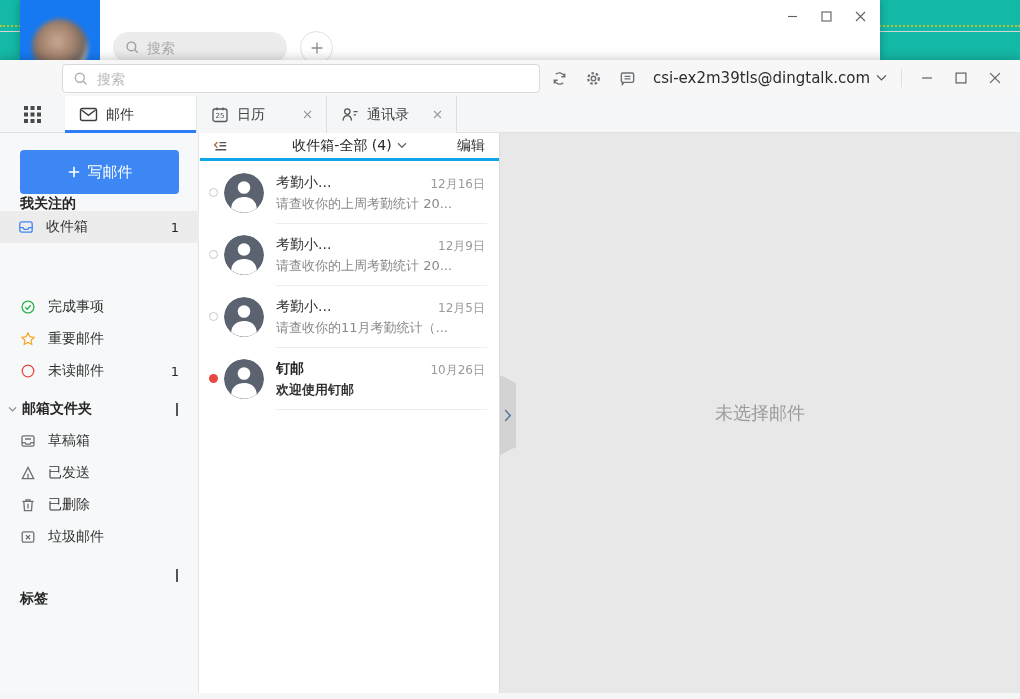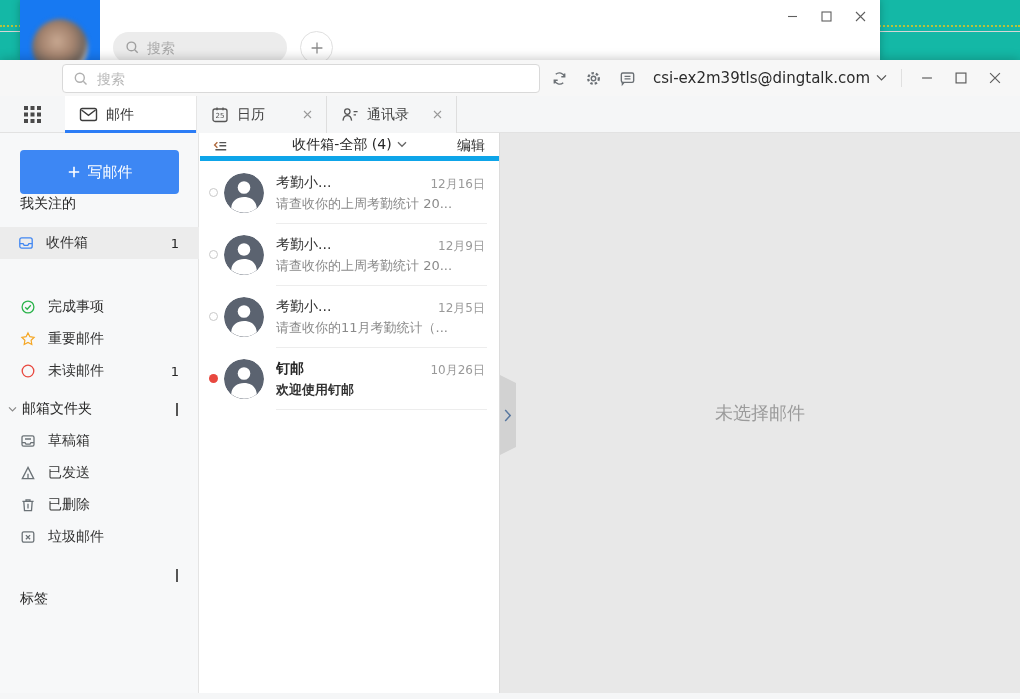--- a/index.html
+++ b/index.html
@@ -55,33 +55,33 @@
   .tab.inactive { width:130px; background:#f5f6f7; border-right:1px solid #dedede; color:#444; }
   .tab .tab-label { white-space:nowrap; }
   .tab-close { margin-left:auto; color:#9a9a9a; font-size:13px; line-height:1; padding:2px; }
 
   
   .sidebar { position:absolute; left:0; top:73px; width:199px; height:560px; background:#f7f8f9;
     border-right:1px solid #e4e4e4; }
   .compose-btn { position:absolute; left:20px; top:17px; width:159px; height:44px; background:#3d87f4;
     border:none; border-radius:4px; color:#fff; font-size:15px; display:flex; align-items:center;
     justify-content:center; gap:7px; font-family:inherit; cursor:pointer; }
-  .side-section { position:absolute; left:20px; font-size:14px; font-weight:normal; color:#262626;
+  .side-section { position:absolute; left:20px; font-size:14px; font-weight:bold; color:#262626;
     display:flex; align-items:center; gap:5px; }
   .side-dash { position:absolute; right:20px; width:2px; height:13px; background:#555; }
   .side-item { position:absolute; left:0; width:199px; height:32px; display:flex; align-items:center;
     padding:0 20px; gap:12px; font-size:14px; color:#333; cursor:pointer; }
   .side-item.selected { background:#ececec; }
   .side-item .cnt { margin-left:auto; font-size:13px; color:#262626; }
   .sicon { width:16px; height:16px; display:flex; align-items:center; justify-content:center; flex:0 0 16px; }
 
   
   .mail-list { position:absolute; left:200px; top:73px; width:300px; height:560px; background:#fff;
     border-right:1px solid #dcdcdc; }
-  .list-header { position:absolute; left:0; top:0; width:299px; height:28px; border-bottom:5px solid #0ea5e9;
+  .list-header { position:absolute; left:0; top:0; width:299px; height:28px; border-bottom:3px solid #0ea5e9;
     display:flex; align-items:center; }
   .collapse-btn { position:absolute; left:12px; top:5px; width:18px; height:18px; }
   .list-title { position:absolute; left:0; width:299px; text-align:center; font-size:14px; color:#262626;
     display:flex; align-items:center; justify-content:center; gap:5px; }
   .edit-btn { position:absolute; right:14px; top:4px; font-size:14px; color:#333; background:none; border:none;
     font-family:inherit; cursor:pointer; }
   .mail-row { position:absolute; left:0; width:299px; height:62px; cursor:pointer; }
   .mail-row::after { content:""; position:absolute; left:76px; right:12px; bottom:0; height:1px; background:#ededed; }
   .row-mark { position:absolute; left:9px; top:26px; width:9px; height:9px; border:1px solid #c9c9c9;
     border-radius:50%; }
@@ -276,21 +276,21 @@
               <path d="M7 1.8v10.4M1.8 7h10.4" stroke="#fff" stroke-width="1.6" fill="none"></path>
             </svg>
         </span>
         <span>写邮件</span>
       </button>
 
       <div class="side-section" style="top:62px;">
         <span>我关注的</span>
       </div>
 
-      <div class="side-item selected" style="top:94px;padding-left:18px;">
+      <div class="side-item selected" style="top:78px;padding-left:18px;">
         <span class="sicon">
           <svg width="16" height="16" viewBox="0 0 16 16" fill="none" stroke="#4187f2" stroke-width="1.3">
             <rect x="1.8" y="2.8" width="12.4" height="10.4" rx="2"></rect>
             <path d="M1.8 8.6h3.3l1.1 1.8h3.6l1.1-1.8h3.3"></path>
           </svg>
         </span>
         <span>收件箱</span>
         <span class="cnt">1</span>
       </div>
 

